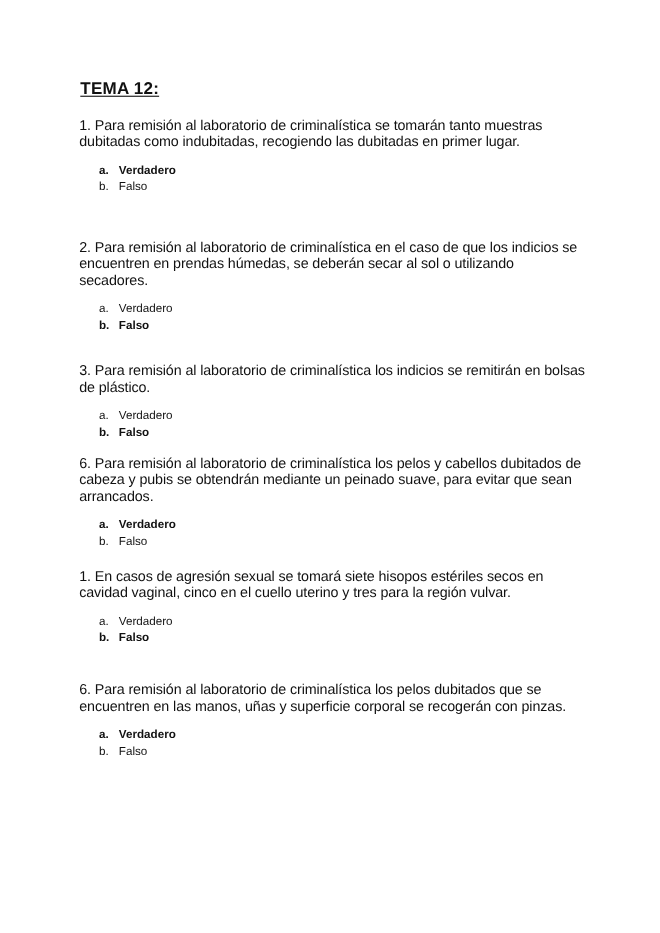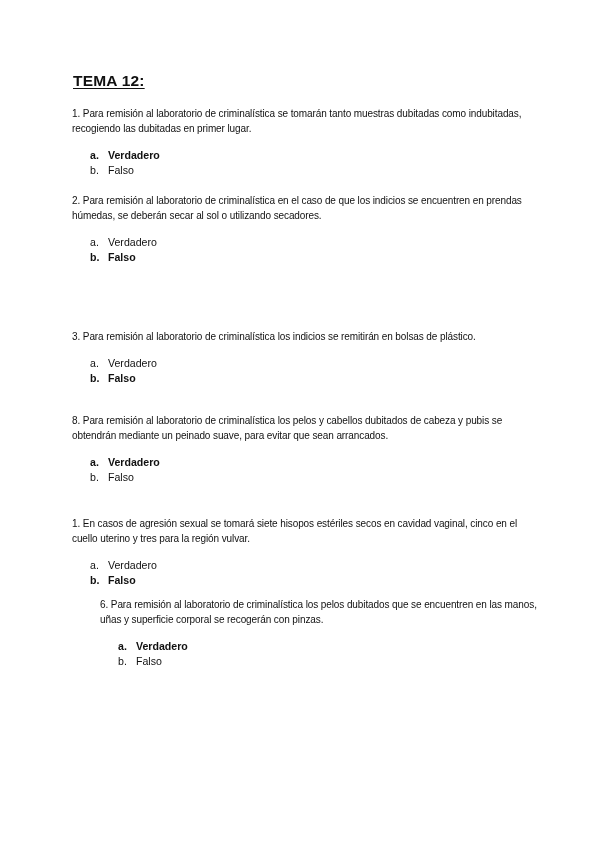--- a/index.html
+++ b/index.html
@@ -34,21 +34,21 @@
       text-underline-offset: 2px;
       letter-spacing: 0.2px;
       margin: 0;
     }
     .question {
       position: absolute;
       left: 72px;
       width: 460px;
     }
     .q-text {
-      font-size: 10px;
+      font-size: 13px;
       line-height: 15px;
       margin: 0;
       letter-spacing: -0.1px;
     }
     .options {
       list-style: none;
       margin: 0;
       padding: 0;
       margin-top: 12px;
       margin-left: 18px;
@@ -80,21 +80,21 @@
         <span class="letter">a.</span>
         <span>Verdadero</span>
       </li>
       <li class="option">
         <span class="letter">b.</span>
         <span>Falso</span>
       </li>
     </ul>
   </div>
 
-  <div class="question" style="top:193px;">
+  <div class="question" style="top:217px;">
     <p class="q-text">2. Para remisión al laboratorio de criminalística en el caso de que los indicios se encuentren en prendas húmedas, se deberán secar al sol o utilizando secadores.</p>
     <ul class="options">
       <li class="option">
         <span class="letter">a.</span>
         <span>Verdadero</span>
       </li>
       <li class="option correct">
         <span class="letter">b.</span>
         <span>Falso</span>
       </li>
@@ -109,21 +109,21 @@
         <span>Verdadero</span>
       </li>
       <li class="option correct">
         <span class="letter">b.</span>
         <span>Falso</span>
       </li>
     </ul>
   </div>
 
   <div class="question" style="top:413px;">
-    <p class="q-text">8. Para remisión al laboratorio de criminalística los pelos y cabellos dubitados de cabeza y pubis se obtendrán mediante un peinado suave, para evitar que sean arrancados.</p>
+    <p class="q-text">6. Para remisión al laboratorio de criminalística los pelos y cabellos dubitados de cabeza y pubis se obtendrán mediante un peinado suave, para evitar que sean arrancados.</p>
     <ul class="options">
       <li class="option correct">
         <span class="letter">a.</span>
         <span>Verdadero</span>
       </li>
       <li class="option">
         <span class="letter">b.</span>
         <span>Falso</span>
       </li>
     </ul>
@@ -136,21 +136,21 @@
         <span class="letter">a.</span>
         <span>Verdadero</span>
       </li>
       <li class="option correct">
         <span class="letter">b.</span>
         <span>Falso</span>
       </li>
     </ul>
   </div>
 
-  <div class="question" style="top:597px;margin-left:28px;">
+  <div class="question" style="top:619px;">
     <p class="q-text">6. Para remisión al laboratorio de criminalística los pelos dubitados que se encuentren en las manos, uñas y superficie corporal se recogerán con pinzas.</p>
     <ul class="options">
       <li class="option correct">
         <span class="letter">a.</span>
         <span>Verdadero</span>
       </li>
       <li class="option">
         <span class="letter">b.</span>
         <span>Falso</span>
       </li>

